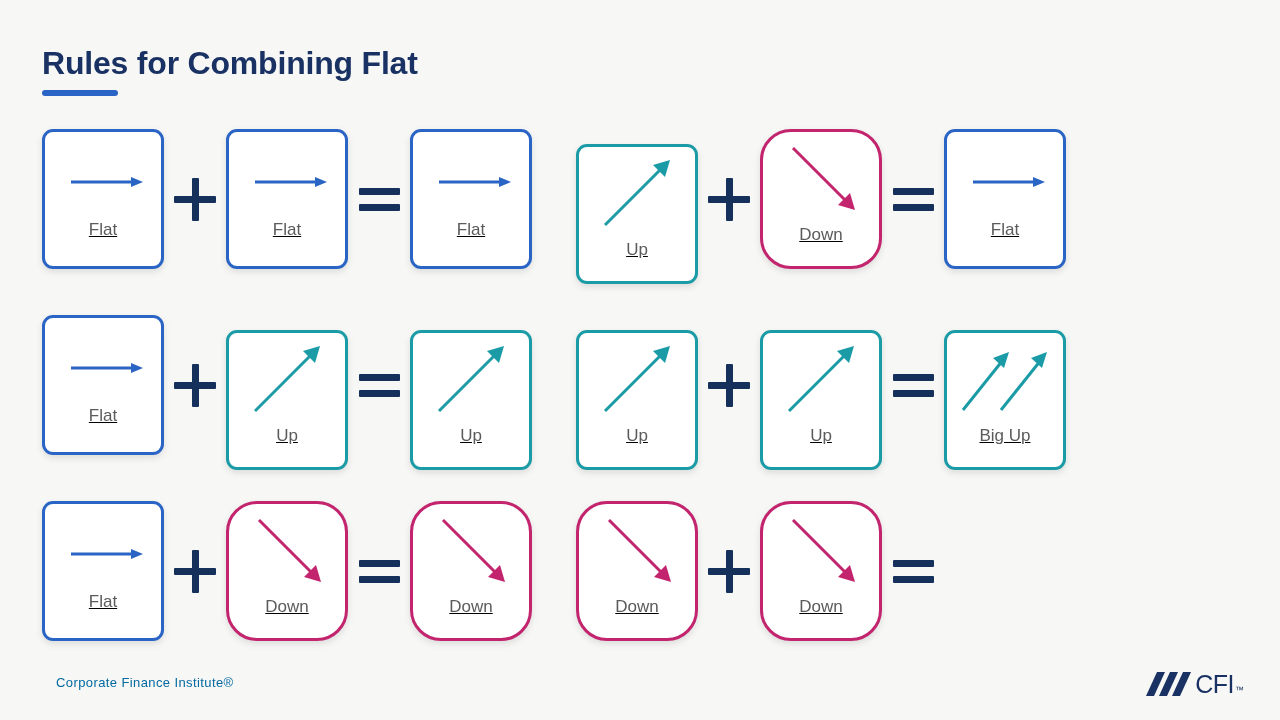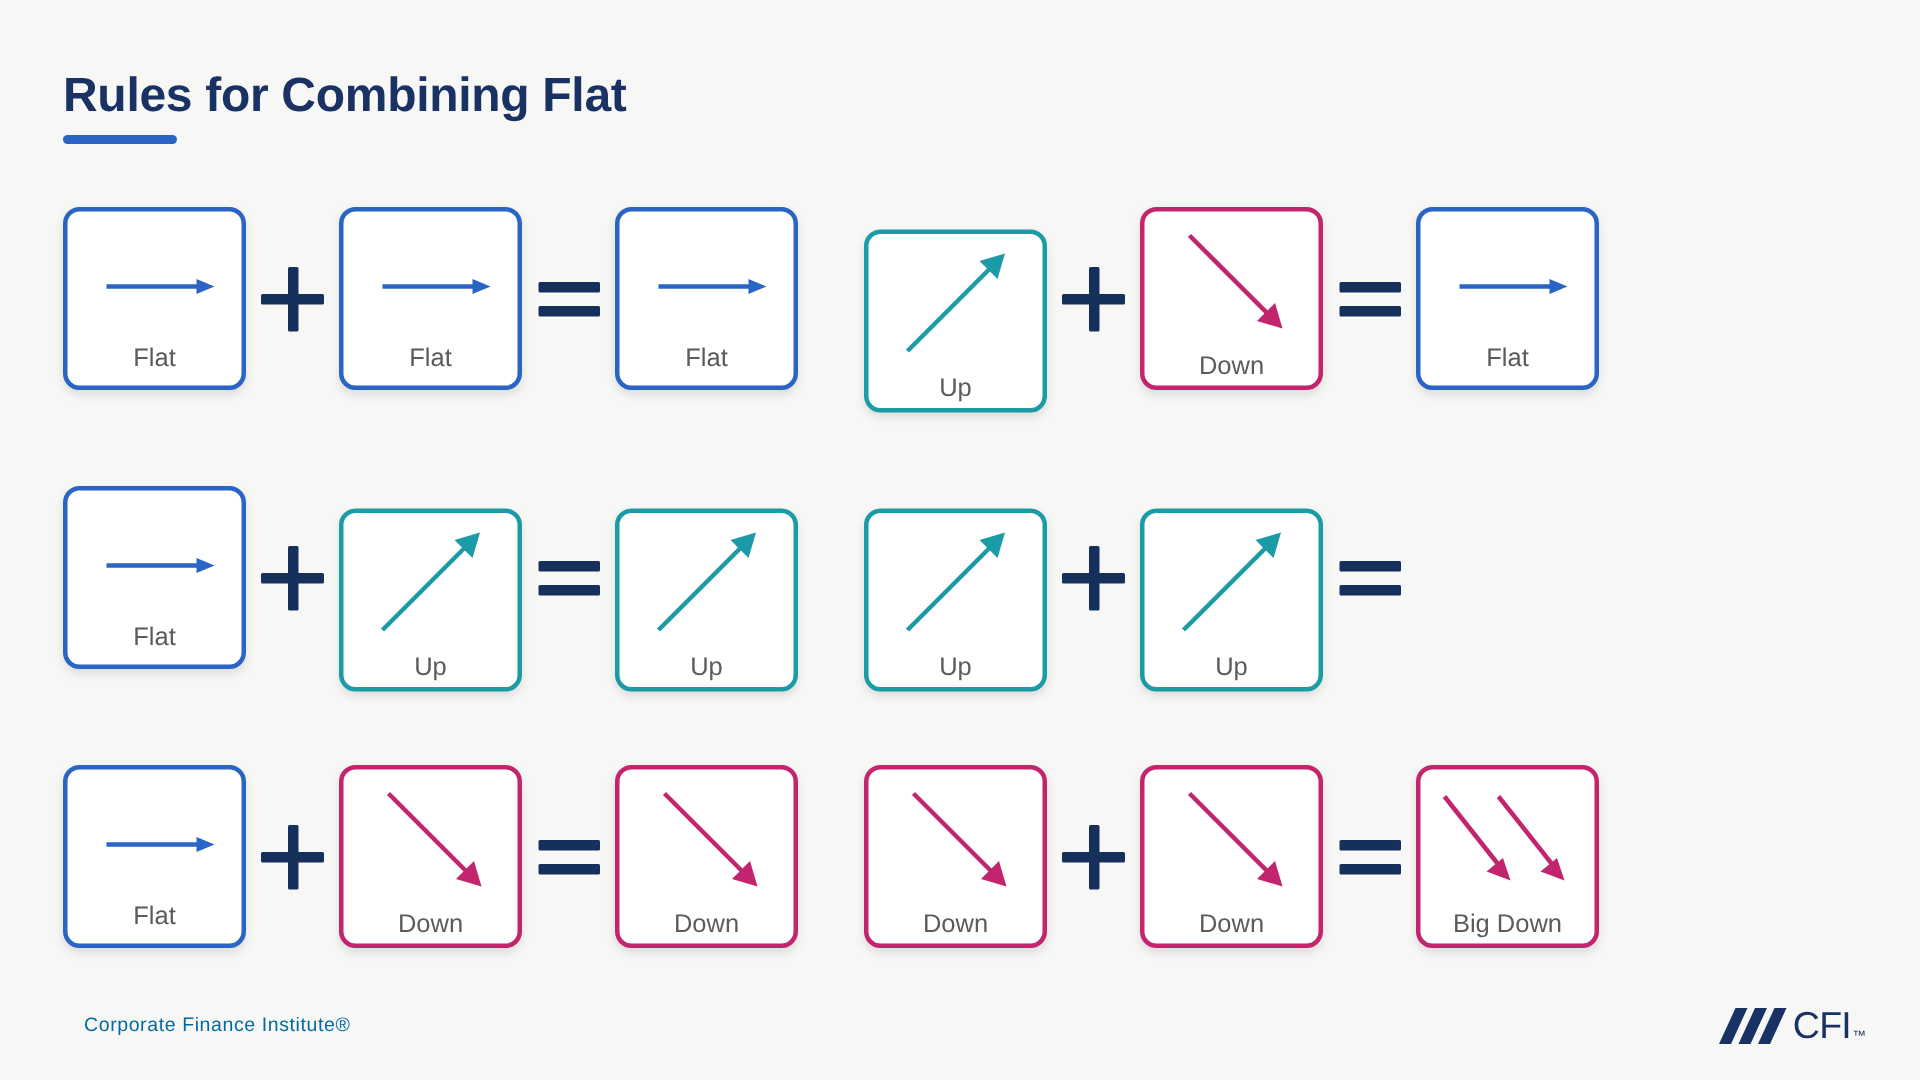--- a/index.html
+++ b/index.html
@@ -54,35 +54,36 @@
     align-items: center;
     height: 150px;
   }
   .rule-group.left  { margin-left: 42px; }
   .rule-group.right { margin-left: 44px; }
 
   
   .card {
     position: relative;
     width: 122px;
-    height: 122px;
+    height: 140px;
     background: #ffffff;
     border: 3px solid #2a64c4;
     border-radius: 11px;
     box-shadow: 0 3px 6px rgba(90, 90, 90, 0.16);
     box-sizing: border-box;
     display: flex;
     flex-direction: column;
     align-items: center;
     justify-content: flex-start;
     flex: 0 0 auto;
+    text-decoration: underline;
   }
   .card.blue  { border-color: #2a64c4; }
   .card.teal  { border-color: #1a9ba6; margin-top: 29px; }
-  .card.pink  { border-color: #c2246d; }
+  .card.pink  { border-color: #c2246d; border-radius: 31px; }
 
   .card-glyph {
     width: 108px;
     height: 82px;
     margin-top: 4px;
     display: block;
   }
   .card-label {
     font-size: 17px;
     color: #5b5b5b;
@@ -300,20 +301,29 @@
           <polygon points="87,9 70,14 82,26" fill="#1a9ba6"></polygon>
         </svg>
         <div class="card-label">Up</div>
       </div>
 
       <div class="op op-equals">
         <div class="bar bar-1"></div>
         <div class="bar bar-2"></div>
       </div>
 
+      <div class="card teal slopecard">
+        <svg class="card-glyph" viewBox="0 0 108 82">
+          <line x1="12" y1="73" x2="52" y2="23" stroke="#1a9ba6" stroke-width="3"></line>
+          <polygon points="58,15 42,21 53,31" fill="#1a9ba6"></polygon>
+          <line x1="50" y1="73" x2="90" y2="23" stroke="#1a9ba6" stroke-width="3"></line>
+          <polygon points="96,15 80,21 91,31" fill="#1a9ba6"></polygon>
+        </svg>
+        <div class="card-label">Big Up</div>
+      </div>
     </div>
   </div>
 
   <div class="rule-row">
 
     <div class="rule-group left">
 
       <div class="card blue flatcard">
         <svg class="card-glyph" viewBox="0 0 108 82">
           <line x1="22" y1="46" x2="86" y2="46" stroke="#2a64c4" stroke-width="3"></line>
@@ -370,29 +380,20 @@
           <polygon points="88,74 71,69 83,57" fill="#c2246d"></polygon>
         </svg>
         <div class="card-label">Down</div>
       </div>
 
       <div class="op op-equals">
         <div class="bar bar-1"></div>
         <div class="bar bar-2"></div>
       </div>
 
-      <div class="card pink slopecard">
-        <svg class="card-glyph" viewBox="0 0 108 82">
-          <line x1="12" y1="14" x2="50" y2="62" stroke="#c2246d" stroke-width="3"></line>
-          <polygon points="56,70 40,64 51,55" fill="#c2246d"></polygon>
-          <line x1="48" y1="14" x2="86" y2="62" stroke="#c2246d" stroke-width="3"></line>
-          <polygon points="92,70 76,64 87,55" fill="#c2246d"></polygon>
-        </svg>
-        <div class="card-label">Big Down</div>
-      </div>
     </div>
   </div>
 </div>
 
 <div id="footer-text">Corporate Finance Institute®</div>
 
 <div id="cfi-logo">
   <svg class="mark" width="46" height="26" viewBox="0 0 46 26">
     <polygon points="8,25 0,25 11,1 19,1" fill="#1a3263"></polygon>
     <polygon points="21,25 13,25 24,1 32,1" fill="#1a3263"></polygon>

